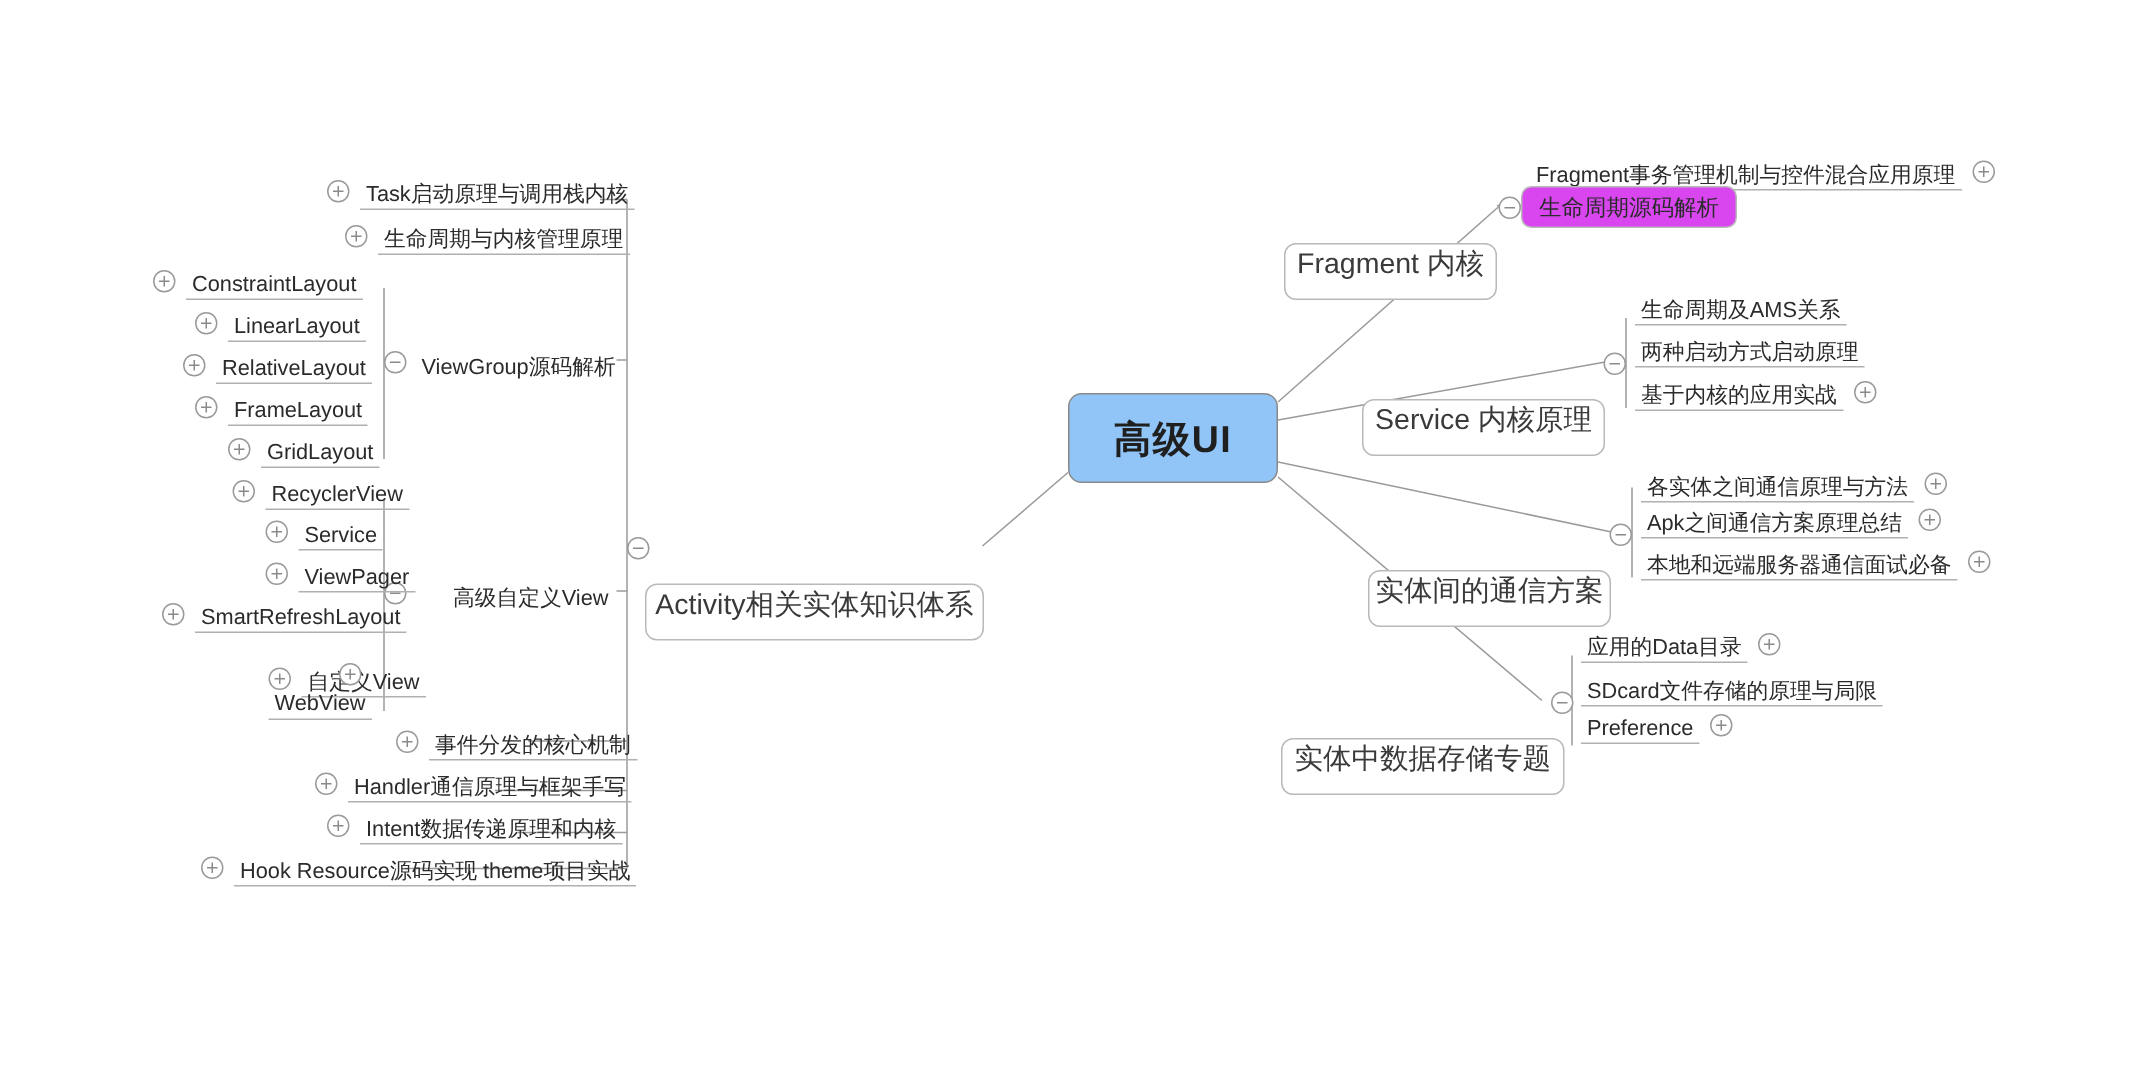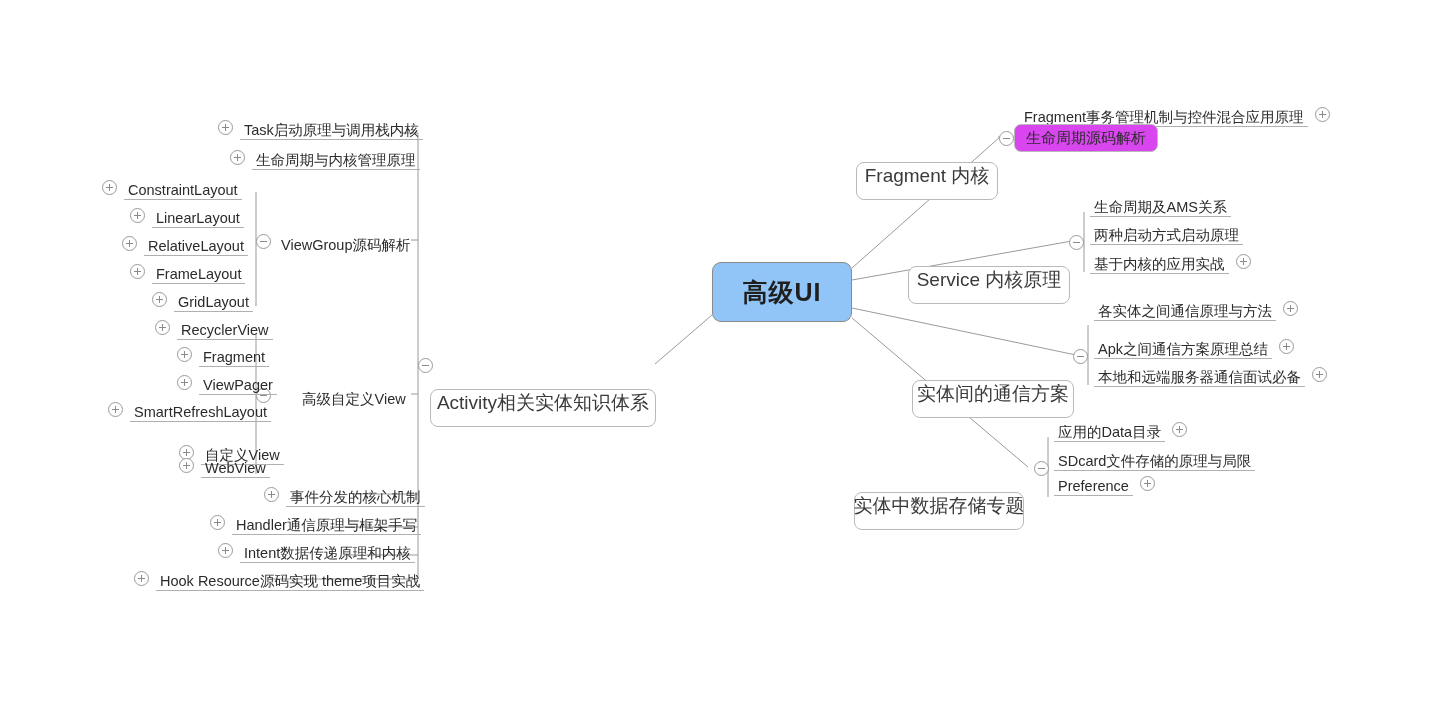--- a/index.html
+++ b/index.html
@@ -136,34 +136,34 @@
   <div class="node leaf" style="left:1090px;top:248px;">
     <span class="txt">基于内核的应用实战</span>
     <span class="exp plus gapL" style="margin-bottom:5px;"></span>
   </div>
 
   <div class="node branch" style="left:912px;top:336px;width:162px;">
     <span>实体间的通信方案</span>
   </div>
   <span class="exp minus exp-abs" style="left:1073px;top:349px;"></span>
 
-  <div class="node leaf" style="left:1094px;top:295px;">
+  <div class="node leaf" style="left:1094px;top:309px;">
     <span class="txt">各实体之间通信原理与方法</span>
     <span class="exp plus gapL" style="margin-bottom:5px;"></span>
   </div>
   <div class="node leaf" style="left:1094px;top:333px;">
     <span class="txt">Apk之间通信方案原理总结</span>
     <span class="exp plus gapL" style="margin-bottom:5px;"></span>
   </div>
   <div class="node leaf" style="left:1094px;top:361px;">
     <span class="txt">本地和远端服务器通信面试必备</span>
     <span class="exp plus gapL" style="margin-bottom:5px;"></span>
   </div>
 
-  <div class="node branch" style="left:854px;top:448px;width:170px;font-family:Liberation Mono, monospace;">
+  <div class="node branch" style="left:854px;top:448px;width:189px;font-family:Liberation Mono, monospace;">
     <span>实体中数据存储专题</span>
   </div>
   <span class="exp minus exp-abs" style="left:1034px;top:461px;"></span>
 
   <div class="node leaf" style="left:1054px;top:416px;">
     <span class="txt">应用的Data目录</span>
     <span class="exp plus gapL" style="margin-bottom:5px;"></span>
   </div>
   <div class="node leaf" style="left:1054px;top:445px;">
     <span class="txt">SDcard文件存储的原理与局限</span>
@@ -218,35 +218,35 @@
     <span class="txt">高级自定义View</span>
   </div>
   <span class="exp minus exp-abs" style="left:256px;top:388px;"></span>
 
   <div class="node leaf" style="left:155px;top:314px;">
     <span class="exp plus gapR" style="margin-bottom:5px;"></span>
     <span class="txt">RecyclerView</span>
   </div>
   <div class="node leaf" style="left:177px;top:341px;">
     <span class="exp plus gapR" style="margin-bottom:5px;"></span>
-    <span class="txt">Fragment</span>
+    <span class="txt">Service</span>
   </div>
   <div class="node leaf" style="left:177px;top:369px;">
     <span class="exp plus gapR" style="margin-bottom:5px;"></span>
     <span class="txt">ViewPager</span>
   </div>
   <div class="node leaf" style="left:108px;top:396px;">
     <span class="exp plus gapR" style="margin-bottom:5px;"></span>
     <span class="txt">SmartRefreshLayout</span>
   </div>
   <div class="node leaf" style="left:179px;top:424px;margin-top:15px;">
     <span class="exp plus gapR" style="margin-bottom:5px;"></span>
     <span class="txt">自定义View</span>
   </div>
-  <div class="node leaf" style="left:179px;top:452px;">
+  <div class="node leaf" style="left:179px;top:442px;flex-direction:column;">
     <span class="exp plus gapR" style="margin-bottom:5px;"></span>
     <span class="txt">WebView</span>
   </div>
 
   <div class="node leaf" style="left:264px;top:481px;">
     <span class="exp plus gapR" style="margin-bottom:5px;"></span>
     <span class="txt">事件分发的核心机制</span>
   </div>
   <div class="node leaf" style="left:210px;top:509px;">
     <span class="exp plus gapR" style="margin-bottom:5px;"></span>

